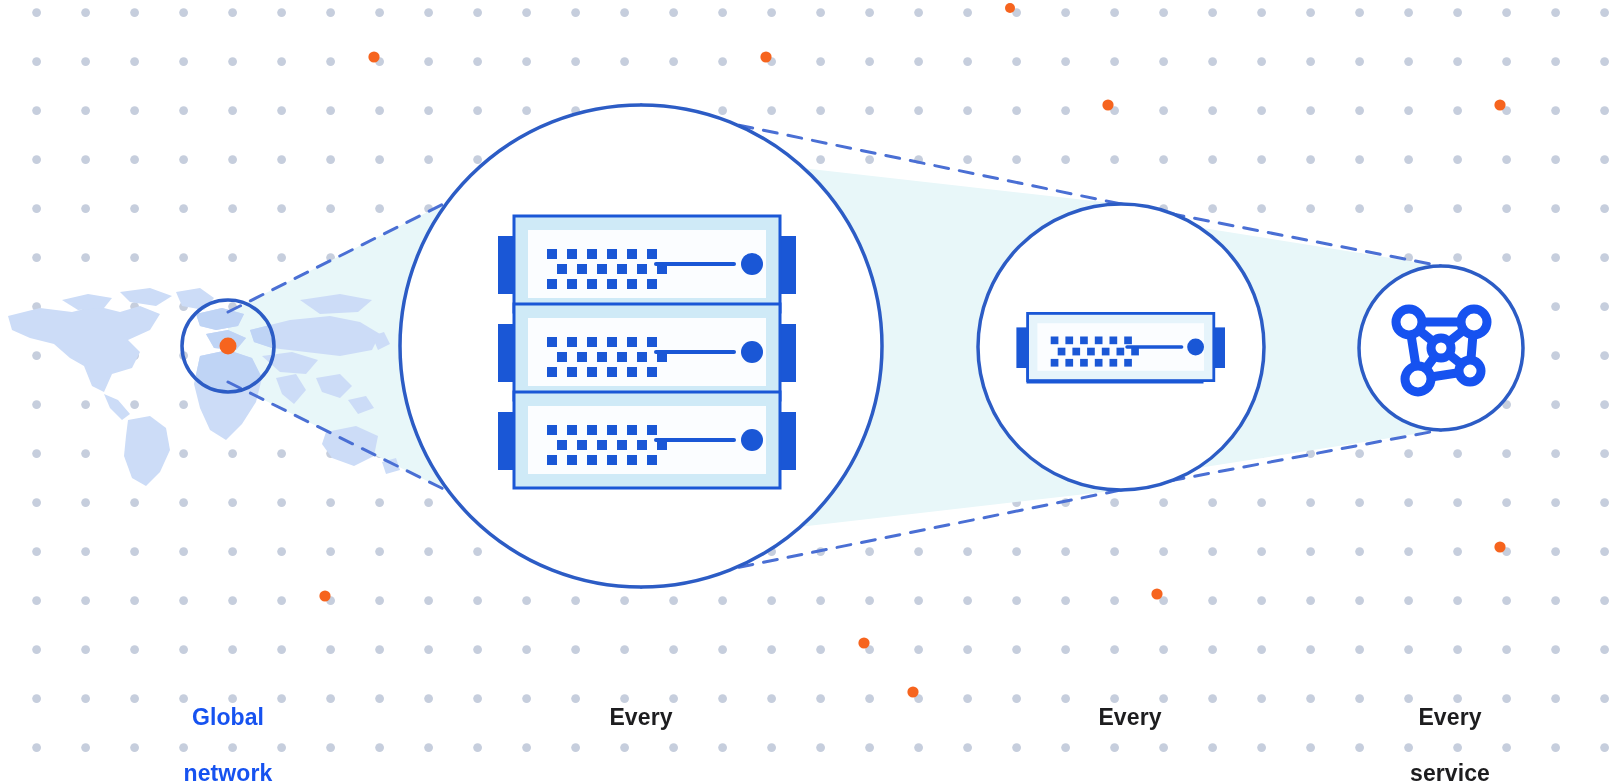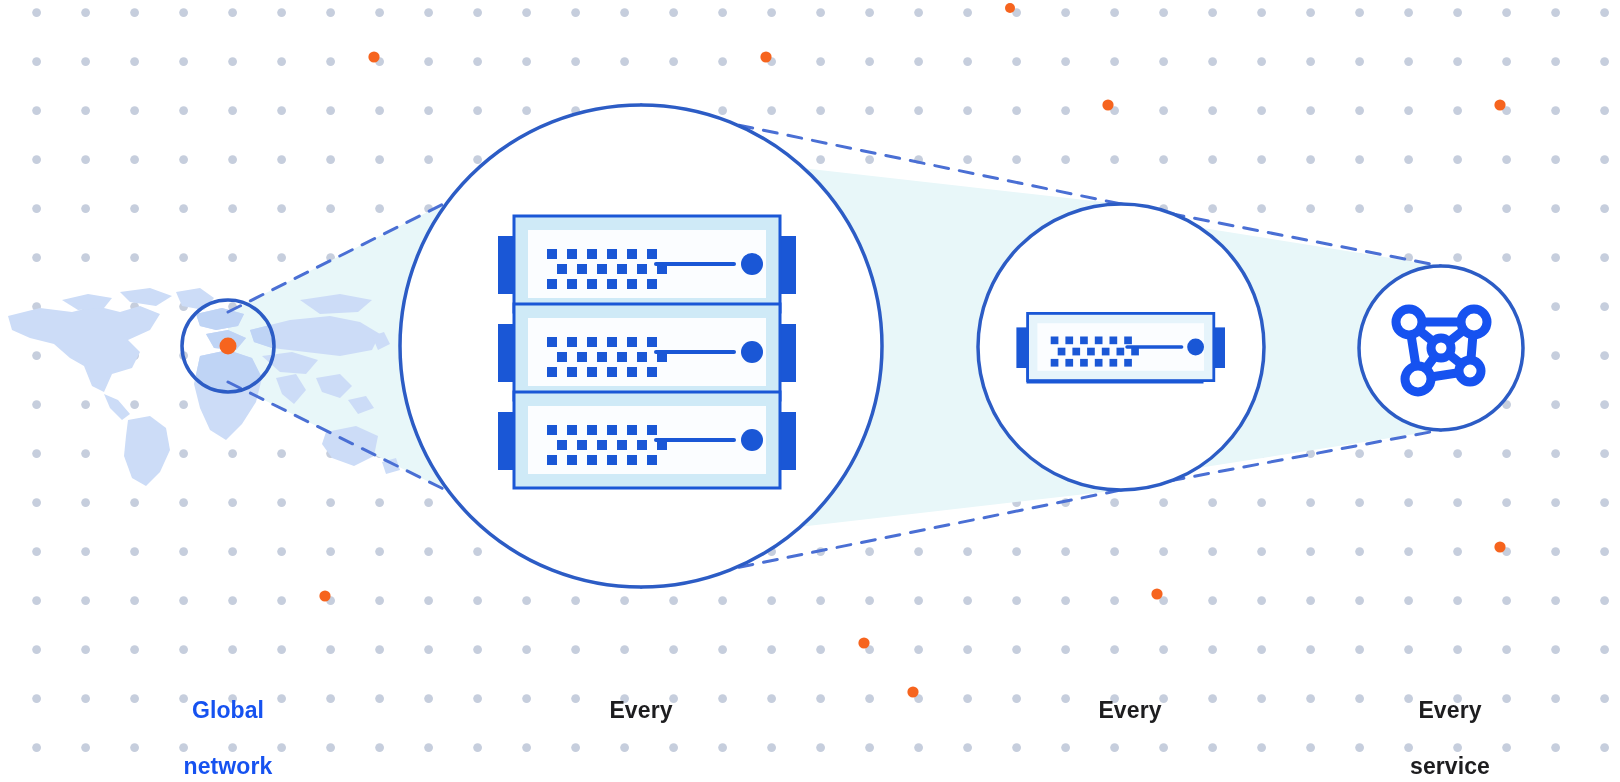--- a/index.html
+++ b/index.html
@@ -23,20 +23,21 @@
     position: absolute;
     inset: 0;
     width: 1620px;
     height: 782px;
     display: block;
   }
   .labels-layer {
     position: absolute;
     inset: 0;
     pointer-events: none;
+    margin-top: 7px;
   }
   .stage-label {
     position: absolute;
     text-align: center;
     line-height: 1.22;
     font-size: 23px;
     font-weight: 700;
     letter-spacing: .1px;
     white-space: pre-line;
     pointer-events: auto;

